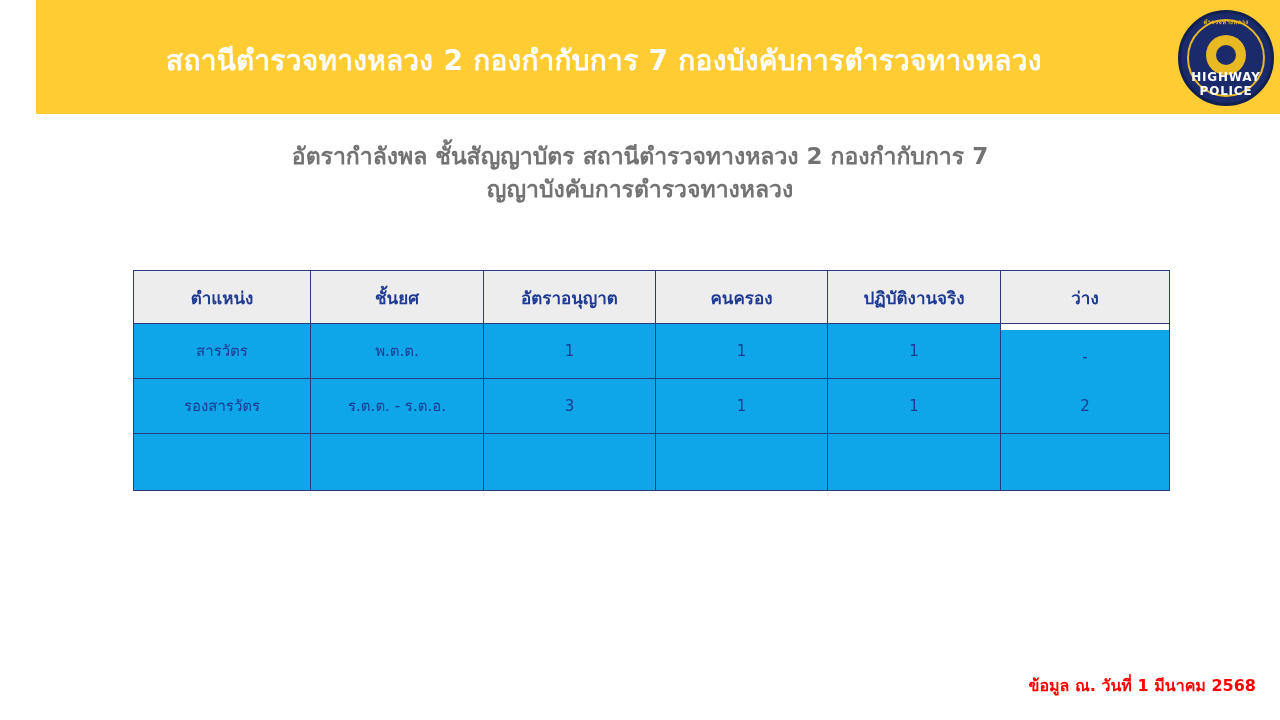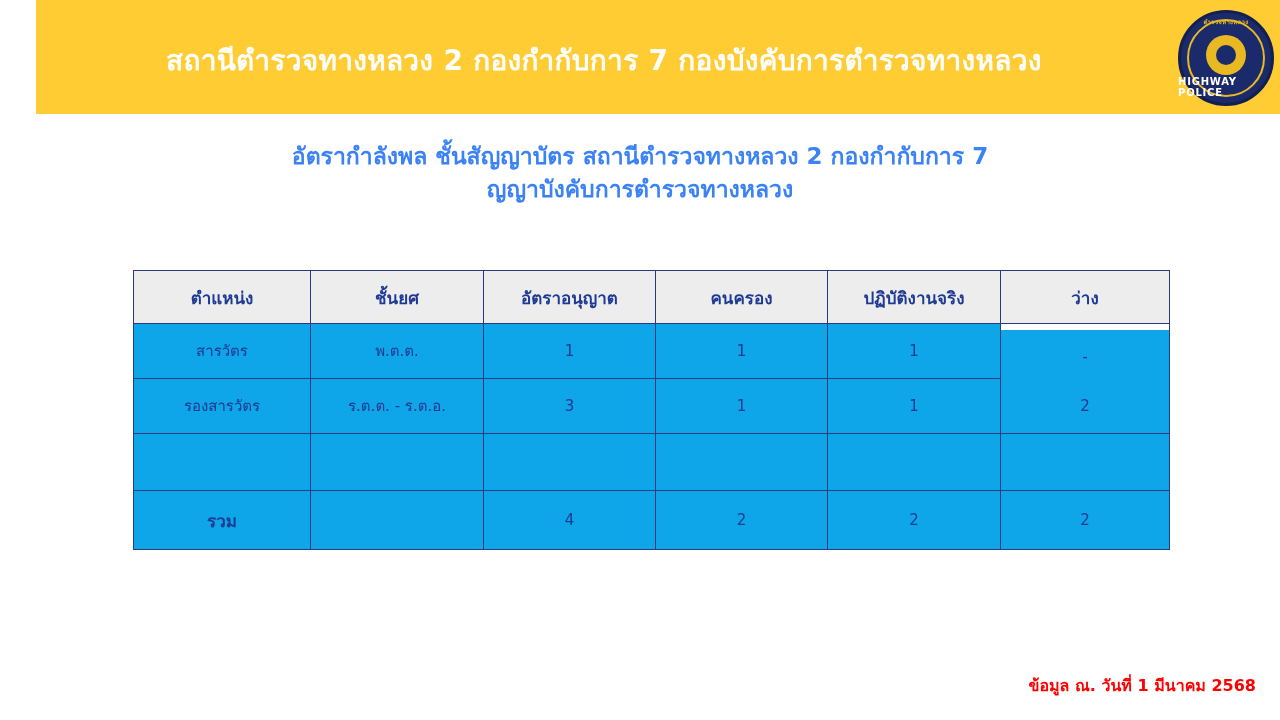--- a/index.html
+++ b/index.html
@@ -91,35 +91,35 @@
     color: #e8b923;
     font-size: 6px;
     font-weight: bold;
     letter-spacing: 0.3px;
   }
   .badge-bottom-text {
     position: absolute;
     bottom: 8px;
     left: 0;
     width: 100%;
-    text-align: left;
+    text-align: center;
     color: #ffffff;
-    font-size: 10px;
+    font-size: 12px;
     font-weight: bold;
     letter-spacing: 0.8px;
   }
 
   
   .slide-title {
     position: absolute;
     top: 140px;
     left: 140px;
     width: 1000px;
     text-align: center;
-    color: #3b82f6;
+    color: #737373;
     font-size: 23px;
     font-weight: bold;
     line-height: 1.45;
   }
   .slide-title .line2 {
     display: block;
   }
 
   
   .table-wrap {
@@ -236,25 +236,17 @@
         <td>2</td>
       </tr>
       <tr class="empty-row">
         <td></td>
         <td></td>
         <td></td>
         <td></td>
         <td></td>
         <td></td>
       </tr>
-      <tr class="total-row">
-        <td class="label">รวม</td>
-        <td></td>
-        <td>4</td>
-        <td>2</td>
-        <td>2</td>
-        <td>2</td>
-      </tr>
     </tbody>
   </table>
 </div>
 
 <div class="footer-note">ข้อมูล ณ. วันที่ 1 มีนาคม 2568</div>
 
 </body></html>

